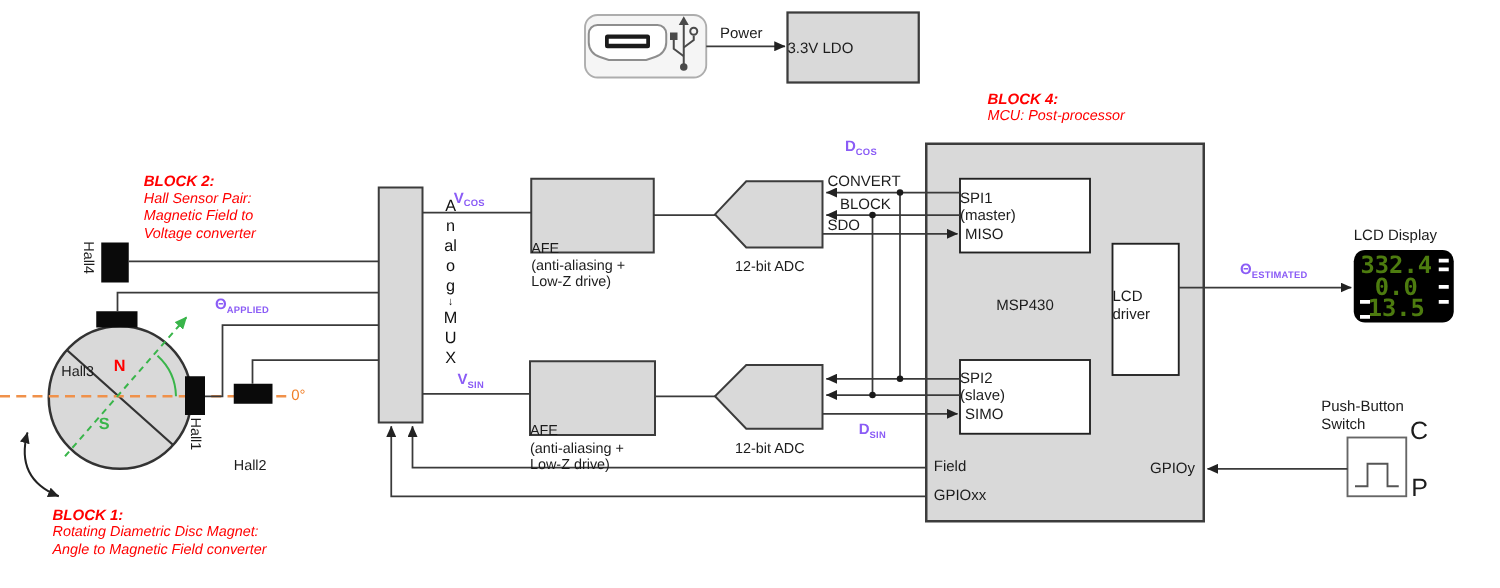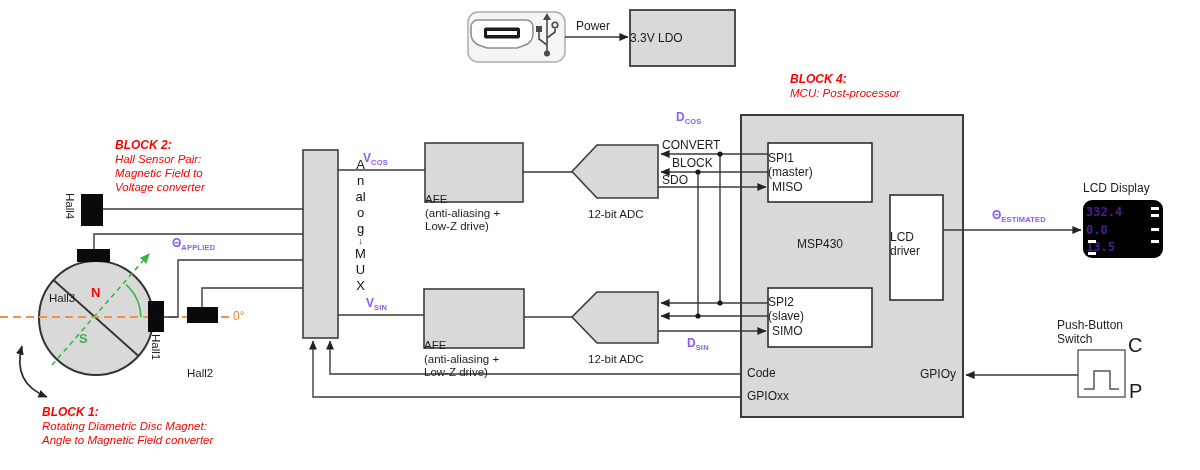--- a/index.html
+++ b/index.html
@@ -11,23 +11,23 @@
   .small{font-size:11.5px;line-height:13.5px;margin-top:42px;}
   .redt{color:#ff0000;}
   .bold{font-weight:bold;}
   .cy{color:#8b5cf6;font-weight:bold;font-size:12px;}
   .sub{font-size:7.5px;font-weight:bold;vertical-align:-3px;letter-spacing:0.2px;}
   .vert{writing-mode:vertical-rl;font-size:11.5px;}
   .mux-label{position:absolute;left:303px;top:157px;width:35px;text-align:center;
              font-size:13px;line-height:16px;color:#111;padding-left:40px;}
   .vword{width:14px;margin:0 auto;word-break:break-all;}
   .mux-arr{font-size:9px;line-height:9px;color:#111;}
-  .lcd-digits{position:absolute;left:1086px;top:204px;width:62px;text-align:left;
+  .lcd-digits{position:absolute;left:1086px;top:204px;width:62px;text-align:center;
               font-family:"DejaVu Sans Mono",monospace;font-weight:bold;
-              font-size:12px;line-height:17.5px;color:#4c1d95;}
+              font-size:19px;line-height:17.5px;color:#4d7c0f;}
   .seg{position:absolute;width:8px;height:3px;background:#ffffff;}
   .blk{position:absolute;color:#ff0000;font-size:11.5px;line-height:14px;white-space:nowrap;font-style:italic;}
   .blk .ttl{font-weight:bold;font-size:12px;}
 </style>
 </head>
 <body>
 
 <div class="stage">
 
   <svg class="layer" width="1200" height="470" viewBox="0 0 1200 470">
@@ -202,21 +202,21 @@
   </div>
   <div class="t" style="left:772px;top:324px">SIMO</div>
 
   <div class="t" style="left:797px;top:237px">MSP430</div>
 
   <div class="t tc" style="left:890px;top:230px;width:53px">
     <div>LCD</div>
     <div>driver</div>
   </div>
 
-  <div class="t" style="left:747px;top:366px">Code</div>
+  <div class="t" style="left:747px;top:366px">Field</div>
   <div class="t" style="left:747px;top:389px">GPIOxx</div>
   <div class="t" style="left:896px;top:367px;width:60px;text-align:right">GPIOy</div>
 
   <div class="t cy" style="left:992px;top:208px">
     <span>Θ</span><span class="sub">ESTIMATED</span>
   </div>
 
   <div class="t tc" style="left:1083px;top:181px;width:80px">LCD Display</div>
   <div class="lcd-digits">
     <div>332.4</div>

